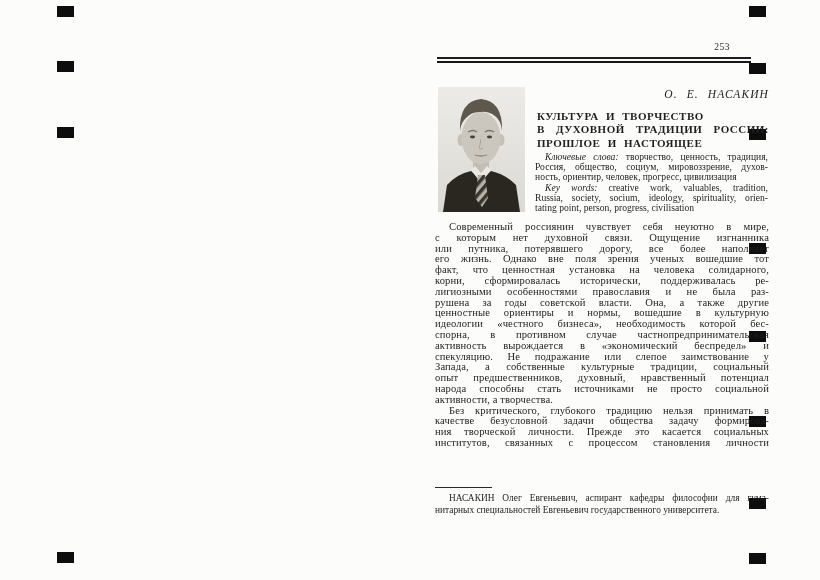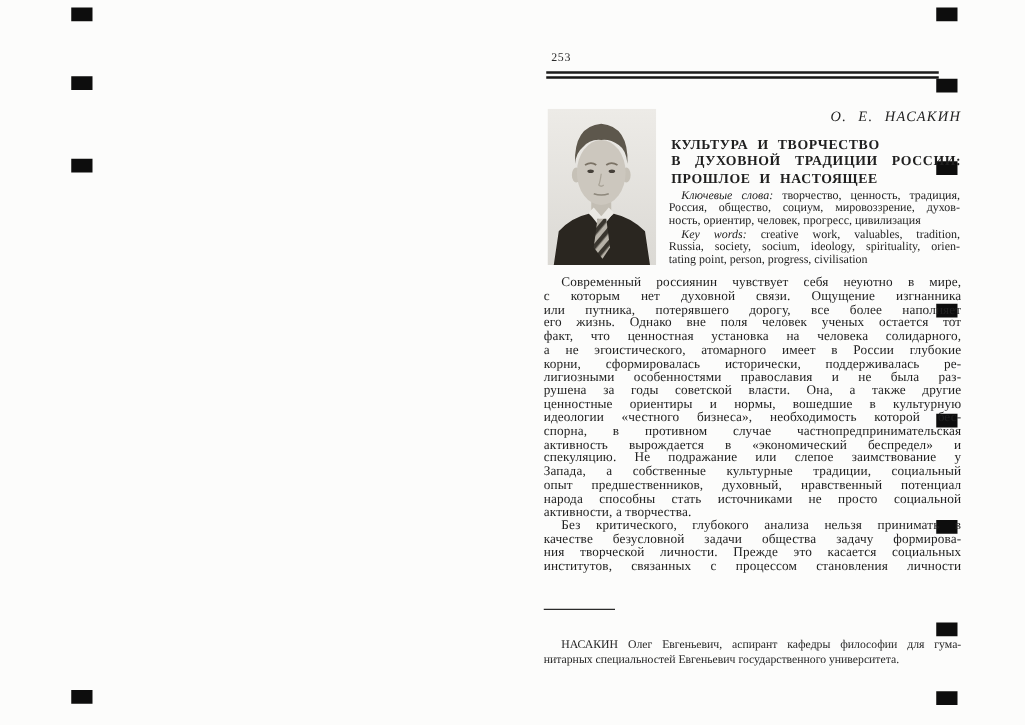--- a/index.html
+++ b/index.html
@@ -9,21 +9,22 @@
     position: relative;
     overflow: hidden;
     font-family: "Liberation Serif", "DejaVu Serif", serif;
     color: #1f1f1f;
     -webkit-font-smoothing: antialiased;
   }
   .abs { position: absolute; }
 
   
   .page-number {
-    left: 441px; top: 42px; width: 314px;
+    left: 416px; top: 42px; width: 314px;
+    text-align: right;
     font-size: 9.5px; letter-spacing: 0.5px; color: #2b2b2b;
   }
   .rule-wrap { left: 437px; top: 57px; width: 314px; }
   .rule-top { height: 2px; background: #1d1d1d; }
   .rule-gap { height: 1.6px; background: transparent; }
   .rule-bot { height: 2.4px; background: #161616; }
 
   
   .photo { left: 438px; top: 87px; width: 87px; height: 125px; }
   .photo svg { display: block; }
@@ -53,21 +54,21 @@
   .b-line {
     line-height: 10.8px;
     text-align: justify; text-align-last: justify;
     letter-spacing: 0.1px;
   }
   .b-line.b-first { text-indent: 14px; }
   .b-line.b-last { text-align-last: left; }
 
   
   .footnote-rule { left: 435px; top: 487px; width: 57px; height: 1.3px; background: #2a2a2a; }
-  .footnote { left: 435px; top: 493px; width: 334px; font-size: 9.4px; margin-top: 18px; }
+  .footnote { left: 435px; top: 493px; width: 334px; font-size: 9.4px; }
   .f-line { line-height: 11.6px; text-align: justify; text-align-last: justify; }
   .f-line.f-first { text-indent: 14px; }
   .f-line.f-last { text-align-last: left; }
 
   
   .scan-mark { position: absolute; width: 17px; height: 11px; background: #0d0d0d; }
   .scan-mark.m-left { left: 57px; }
   .scan-mark.m-right { left: 749px; }
 </style>
 </head>
@@ -142,38 +143,37 @@
   <div class="kw-line kw-first"><span class="kw-lead">Key words:</span><span> creative work, valuables, tradition,</span></div>
   <div class="kw-line">Russia, society, socium, ideology, spirituality, orien-</div>
   <div class="kw-line kw-last">tating point, person, progress, civilisation</div>
 </div>
 
 <div class="abs body-text">
   <div>
     <div class="b-line b-first">Современный россиянин чувствует себя неуютно в мире,</div>
     <div class="b-line">с которым нет духовной связи. Ощущение изгнанника</div>
     <div class="b-line">или путника, потерявшего дорогу, все более наполняет</div>
-    <div class="b-line">его жизнь. Однако вне поля человек ученых остается тот</div>
+    <div class="b-line">его жизнь. Однако вне поля зрения ученых вошедшие тот</div>
     <div class="b-line">факт, что ценностная установка на человека солидарного,</div>
-    <div class="b-line">а не эгоистического, атомарного имеет в России глубокие</div>
     <div class="b-line">корни, сформировалась исторически, поддерживалась ре-</div>
     <div class="b-line">лигиозными особенностями православия и не была раз-</div>
     <div class="b-line">рушена за годы советской власти. Она, а также другие</div>
     <div class="b-line">ценностные ориентиры и нормы, вошедшие в культурную</div>
     <div class="b-line">идеологии «честного бизнеса», необходимость которой бес-</div>
     <div class="b-line">спорна, в противном случае частнопредпринимательская</div>
     <div class="b-line">активность вырождается в «экономический беспредел» и</div>
     <div class="b-line">спекуляцию. Не подражание или слепое заимствование у</div>
     <div class="b-line">Запада, а собственные культурные традиции, социальный</div>
     <div class="b-line">опыт предшественников, духовный, нравственный потенциал</div>
     <div class="b-line">народа способны стать источниками не просто социальной</div>
     <div class="b-line b-last">активности, а творчества.</div>
   </div>
   <div>
-    <div class="b-line b-first">Без критического, глубокого анализа нельзя принимать в</div>
+    <div class="b-line b-first">Без критического, глубокого традицию нельзя принимать в</div>
     <div class="b-line">качестве безусловной задачи общества задачу формирова-</div>
     <div class="b-line">ния творческой личности. Прежде это касается социальных</div>
     <div class="b-line">институтов, связанных с процессом становления личности</div>
   </div>
 </div>
 
 <div class="abs footnote-rule"></div>
 <div class="abs footnote">
   <div class="f-line f-first">НАСАКИН Олег Евгеньевич, аспирант кафедры философии для гума-</div>
   <div class="f-line f-last">нитарных специальностей Евгеньевич государственного университета.</div>

